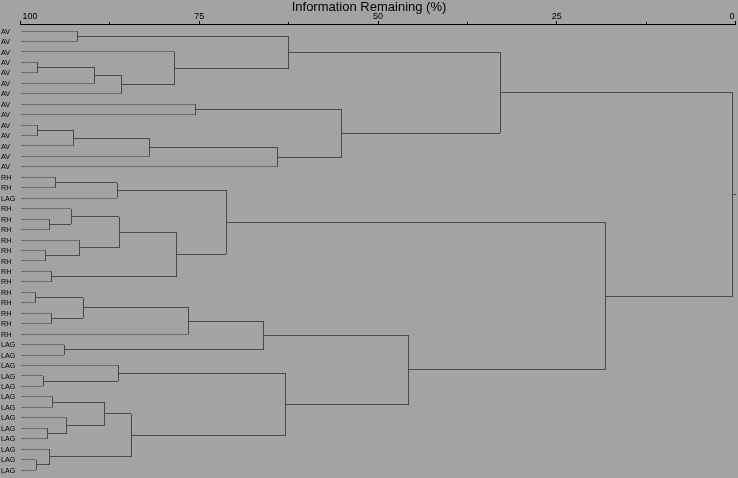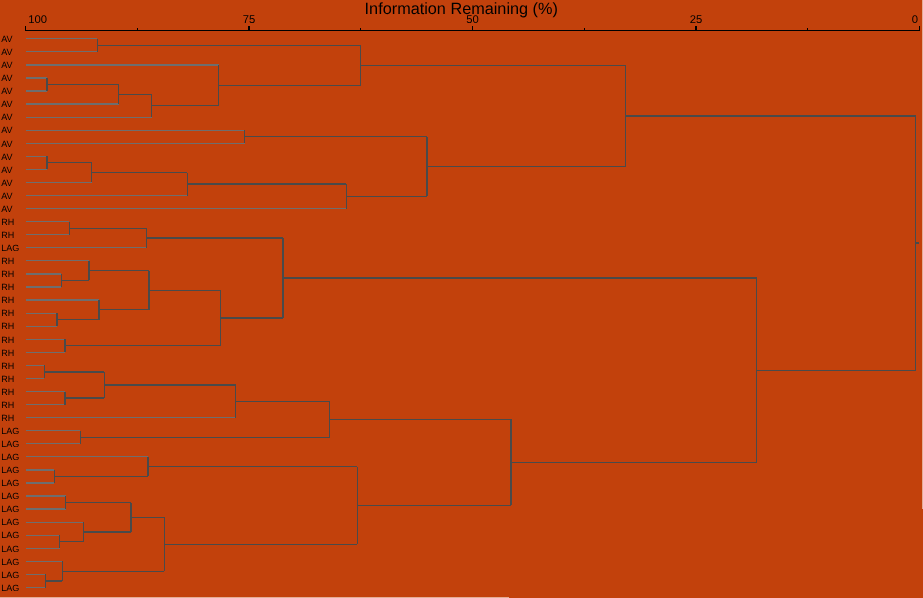--- a/index.html
+++ b/index.html
@@ -8,21 +8,21 @@
     background: #ffffff;
   }
   body {
     font-family: "Liberation Sans", sans-serif;
     -webkit-font-smoothing: antialiased;
   }
   #plot-root {
     position: relative;
     width: 738px;
     height: 478px;
-    background: #c2410c;
+    background: #a3a3a3;
     overflow: hidden;
   }
   #plot-svg {
     position: absolute;
     left: 0;
     top: 0;
     width: 738px;
     height: 478px;
     display: block;
   }

